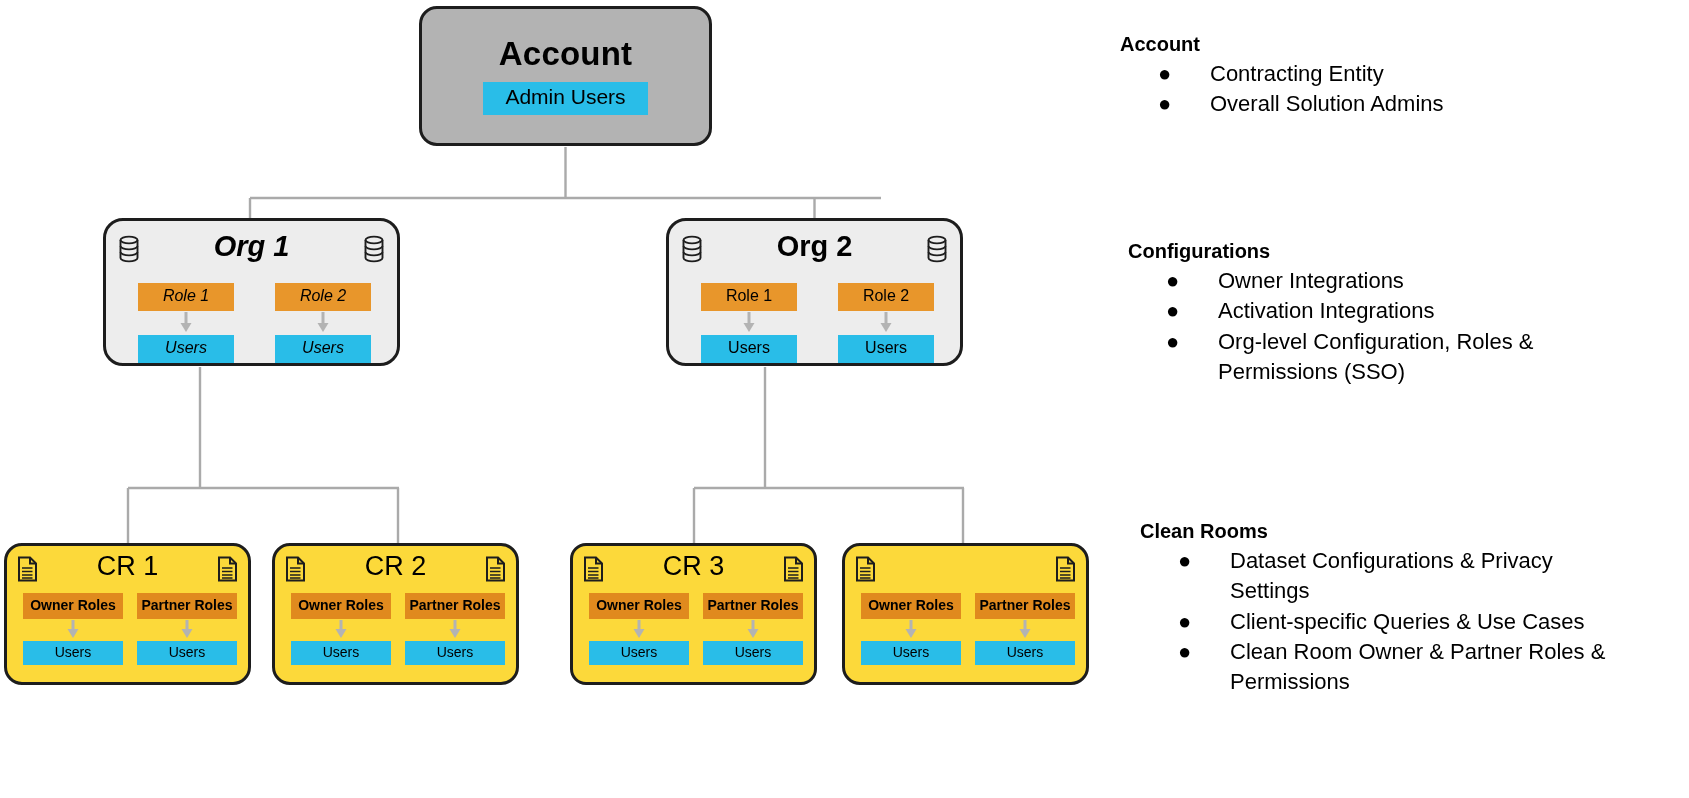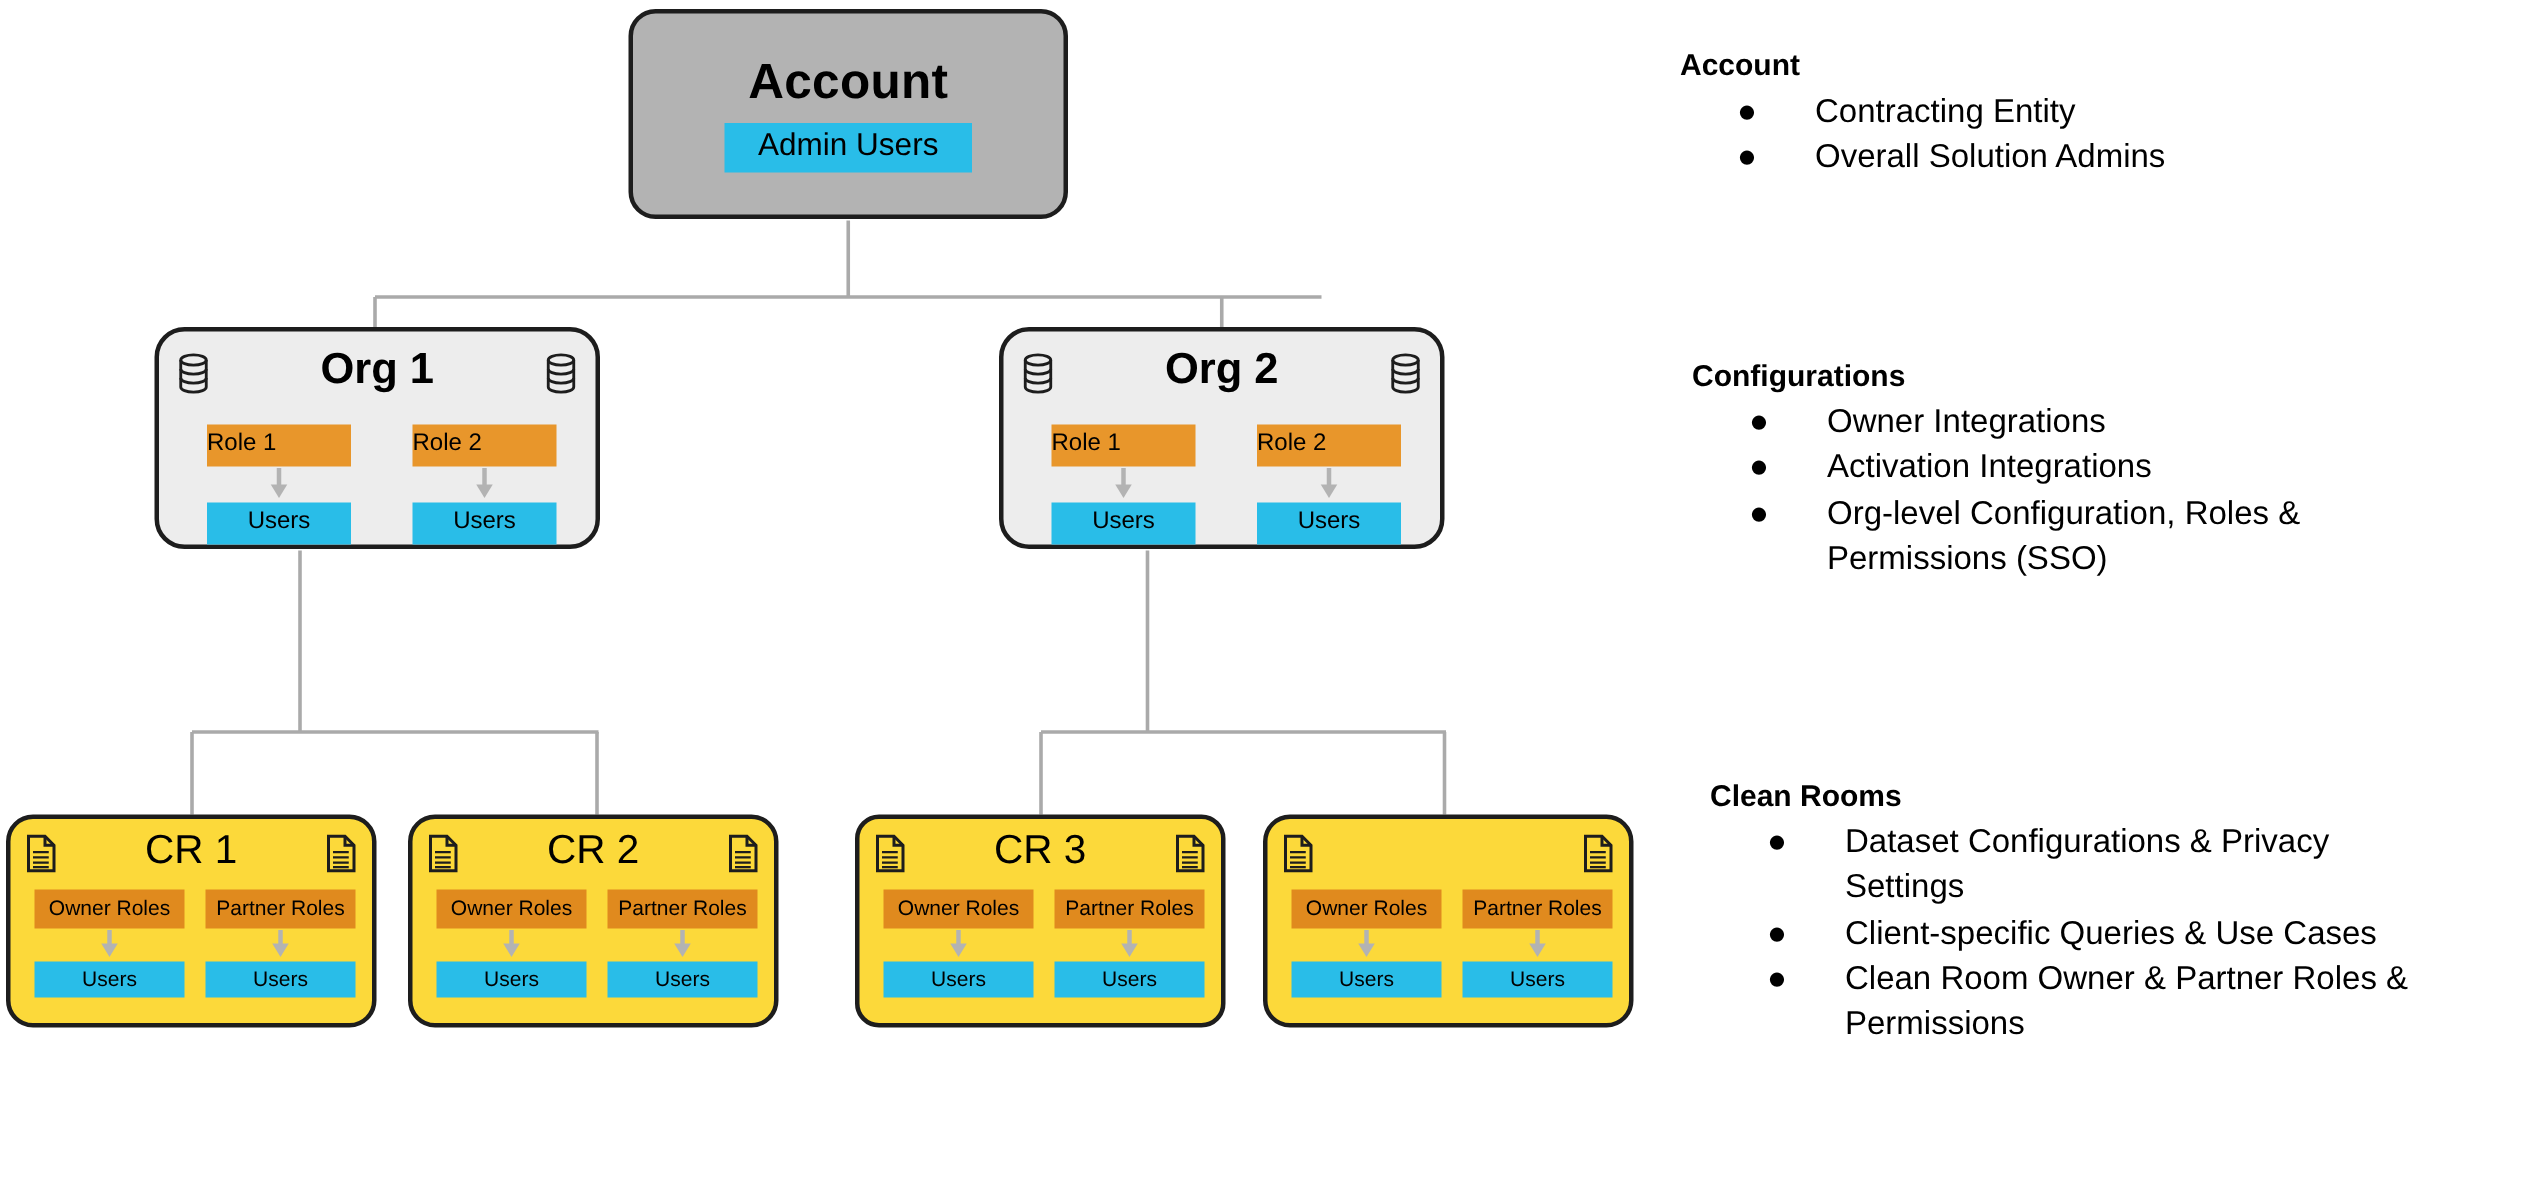--- a/index.html
+++ b/index.html
@@ -65,21 +65,21 @@
   }
 
   
   .org-node {
     width: 297px;
     height: 148px;
     background: #ededed;
     border-radius: 20px;
     top: 218px;
   }
-  .org-node.org1 { left: 103px; }
+  .org-node.org1 { left: 103px; font-style: italic; }
   .org-node.org2 { left: 666px; }
   .org-title {
     position: absolute;
     left: 0; right: 0;
     top: 11px;
     text-align: center;
     font-size: 29px;
     font-weight: bold;
     line-height: 1;
   }
@@ -97,20 +97,21 @@
     width: 96px;
     top: 62px;
   }
   .org-col.c1 { left: 32px; }
   .org-col.c2 { left: 169px; }
 
   .role-chip {
     background: #e8962b;
     color: #000;
     font-size: 16px;
+    text-align: center;
     padding: 5px 0 6px 0;
     line-height: 1.05;
     white-space: nowrap;
   }
   .users-chip {
     background: #29bde8;
     color: #000;
     font-size: 16px;
     text-align: center;
     padding: 5px 0 6px 0;
@@ -162,20 +163,21 @@
   .cr-col.c1 { left: 16px; }
   .cr-col.c2 { left: 130px; }
 
   .cr-role-chip {
     background: #e08a1e;
     color: #000;
     font-size: 14px;
     text-align: center;
     padding: 4px 0 5px 0;
     line-height: 1.22;
+    font-weight: bold;
   }
   .cr-users-chip {
     background: #29bde8;
     color: #000;
     font-size: 14px;
     text-align: center;
     padding: 4px 0 5px 0;
     line-height: 1.05;
     white-space: nowrap;
   }

